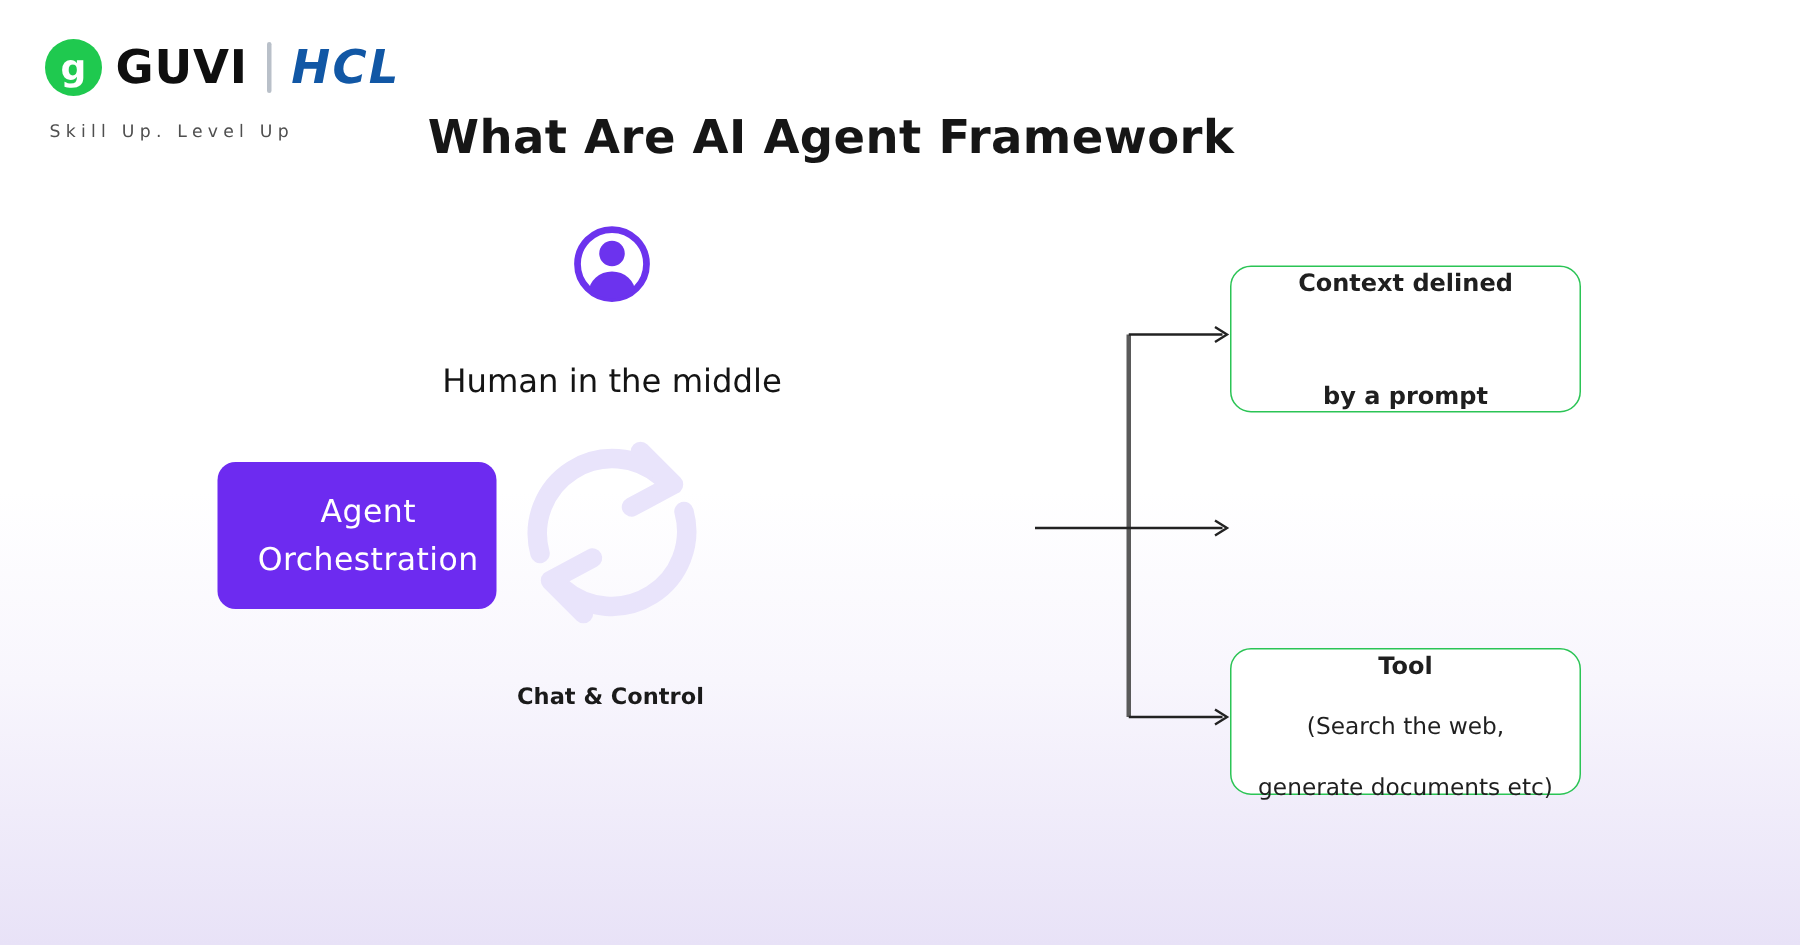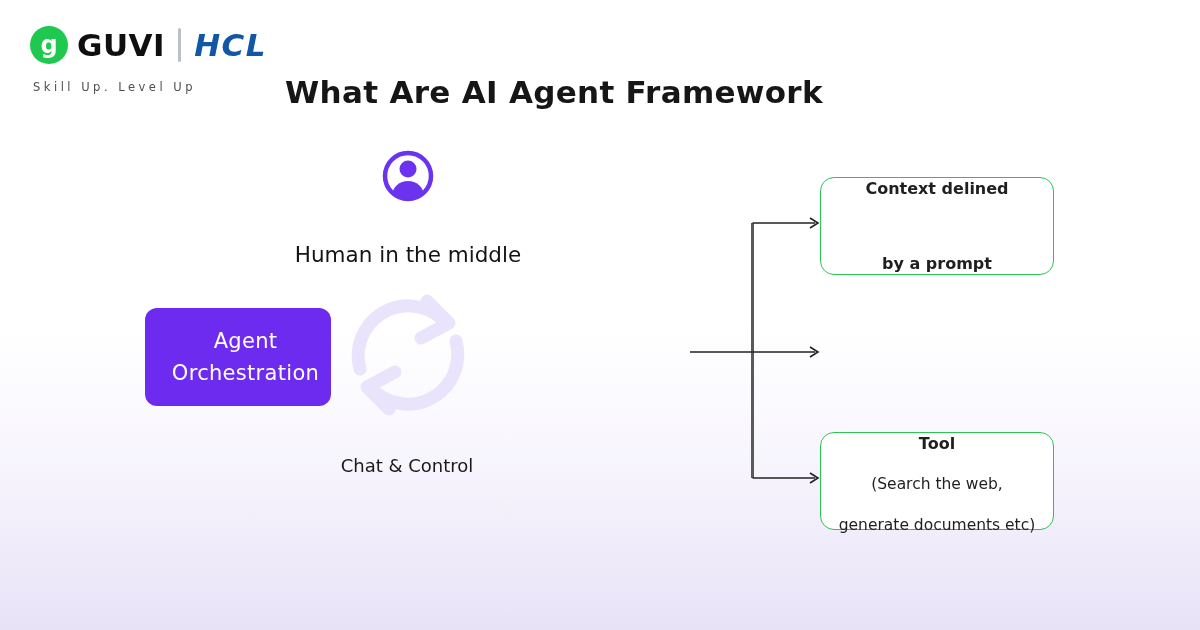--- a/index.html
+++ b/index.html
@@ -57,21 +57,21 @@
     color: #ffffff; font-size: 21px; font-weight: 500; line-height: 32px;
     letter-spacing: 0.3px;
     padding-left: 15px;
   }
 
   
   .cycle-icon { position: absolute; left: 338px; top: 285px; width: 140px; height: 140px; }
 
   .chat-label {
     position: absolute; left: 257px; top: 455px; width: 300px;
-    text-align: center; font-size: 18px; font-weight: 400; color: #1a1a1a;
+    text-align: center; font-size: 15px; font-weight: 700; color: #1a1a1a;
   }
 
   
   .agents-stack { position: absolute; left: 487px; top: 267px; width: 204px; height: 164px; }
   .agent-card {
     position: absolute; width: 180px; height: 139px;
     background: #ffffff; border: 1.6px solid #2bc455; border-radius: 10px;
   }
   .agent-card.back { left: 0; top: 0; z-index: 1; }
   .agent-card.mid  { left: 23px; top: 25px; z-index: 2; }

